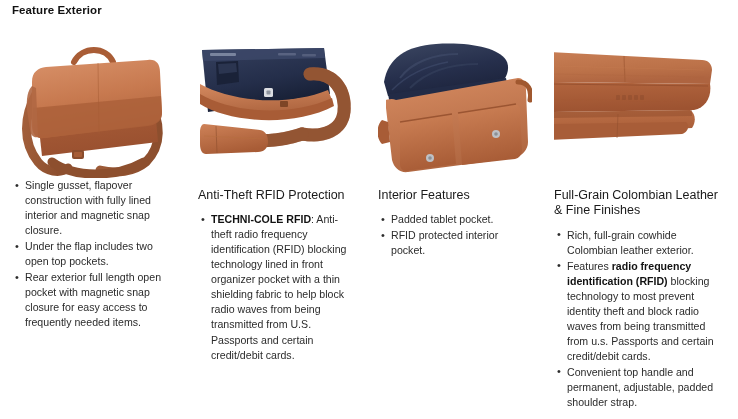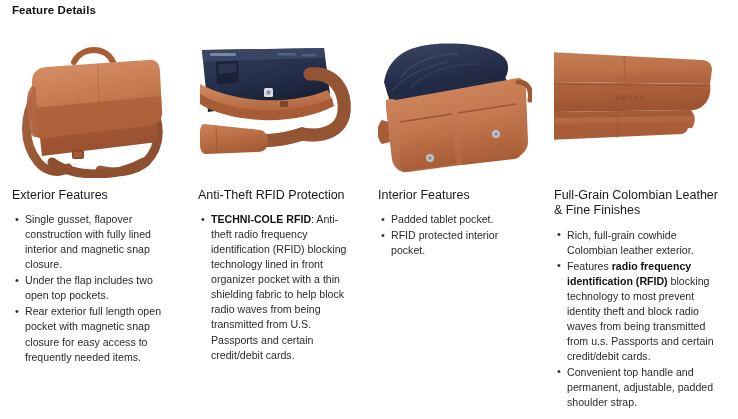--- a/index.html
+++ b/index.html
@@ -99,21 +99,21 @@
     font-size: 11px;
     color: #2b2b2b;
   }
   ul.feat li b { font-weight: bold; color: #121212; }
 </style>
 </head>
 <body>
 
 <div id="page">
 
-  <div class="section-title">Feature Details</div>
+  <div class="section-title">Feature Exterior</div>
 
   <div class="columns">
 
     <div class="col col-0">
       <div class="imgbox">
         <div class="photo">
           <svg viewBox="0 0 164 140" width="164" height="140" preserveAspectRatio="xMidYMid meet">
             <defs>
               <linearGradient id="g1flap" x1="0" y1="0" x2="0.3" y2="1">
                 <stop offset="0%" stop-color="#D89169"></stop>
@@ -145,21 +145,20 @@
 
             <path d="M86 25 L87 96" stroke="#A55B34" stroke-width="1" opacity="0.5" fill="none"></path>
 
             <path d="M20 48 C16 52 14 60 15 72 L18 92 C19 98 22 100 26 99 L24 50 Z" fill="#B06743" opacity="0.9"></path>
 
             <rect x="60" y="112" width="12" height="9" rx="2" fill="#8A4C2C"></rect>
             <rect x="62" y="114" width="8" height="5" rx="1" fill="#A65C36"></rect>
           </svg>
         </div>
       </div>
-      <h3 class="col-heading">Exterior Features</h3>
       <ul class="feat">
         <li><span>Single gusset, flapover construction with fully lined interior and magnetic snap closure.</span></li>
         <li><span>Under the flap includes two open top pockets.</span></li>
         <li><span>Rear exterior full length open pocket with magnetic snap closure for easy access to frequently needed items.</span></li>
       </ul>
     </div>
 
     <div class="col col-1">
       <div class="imgbox">
         <div class="photo">

